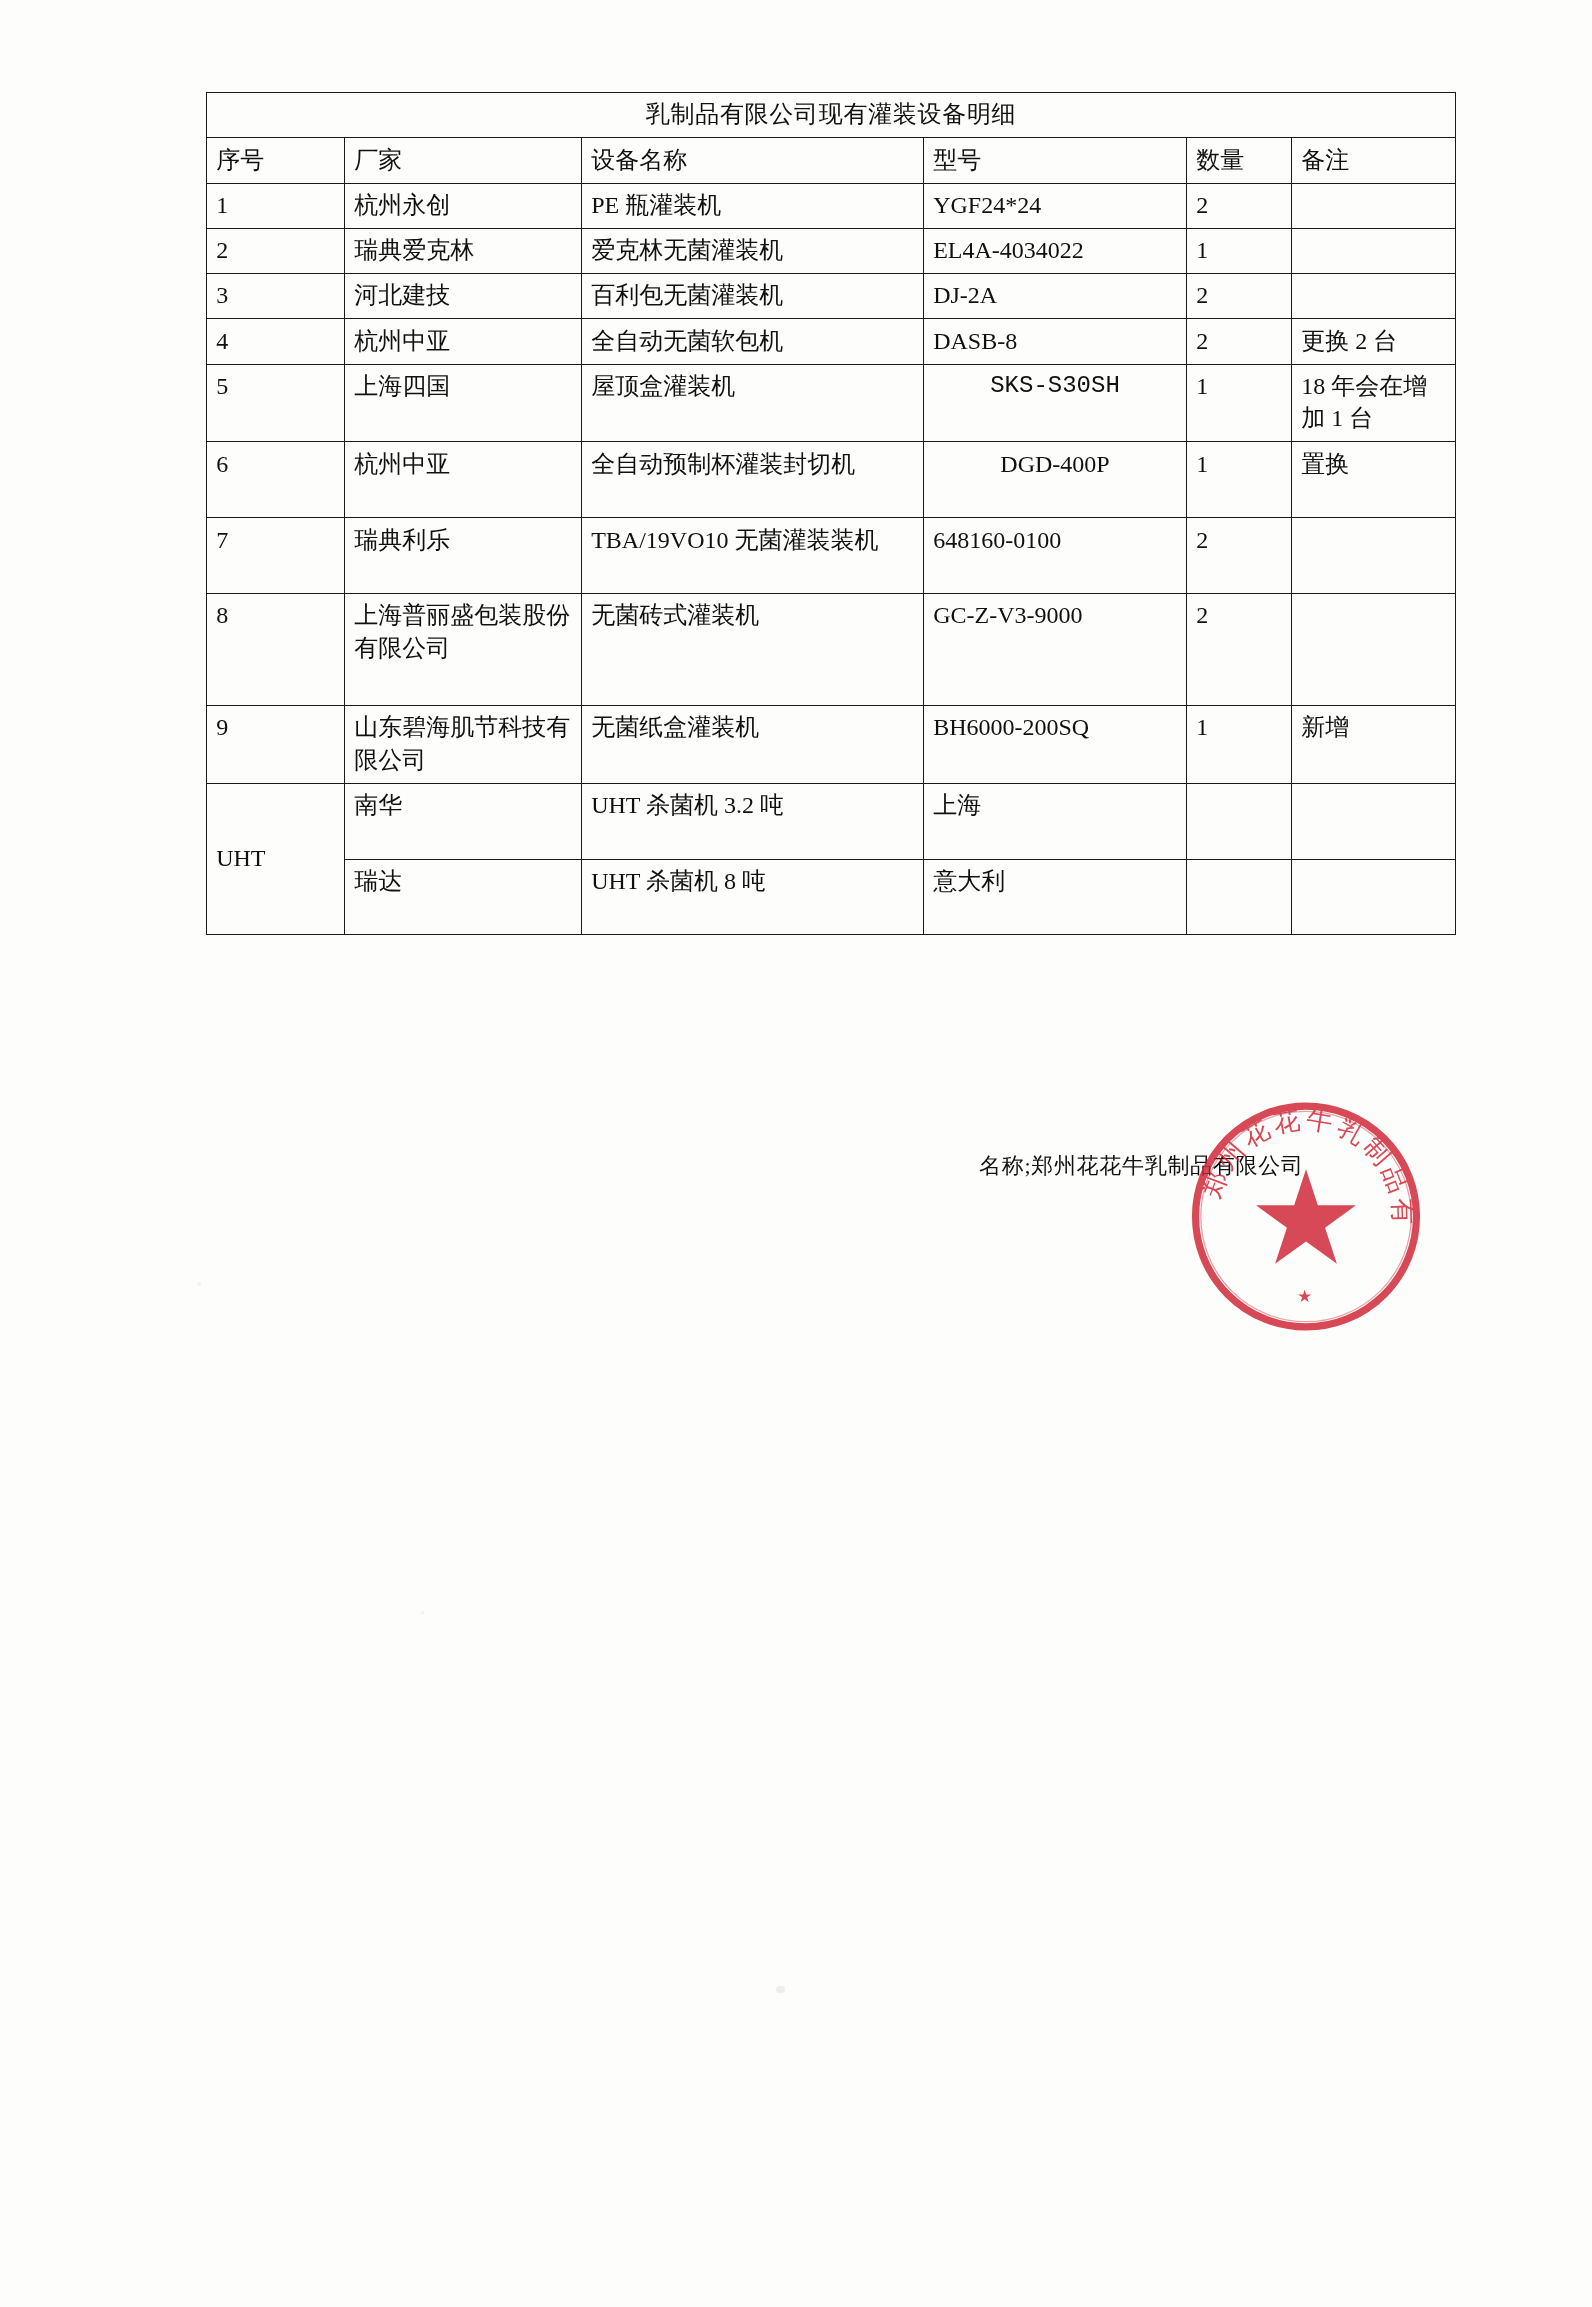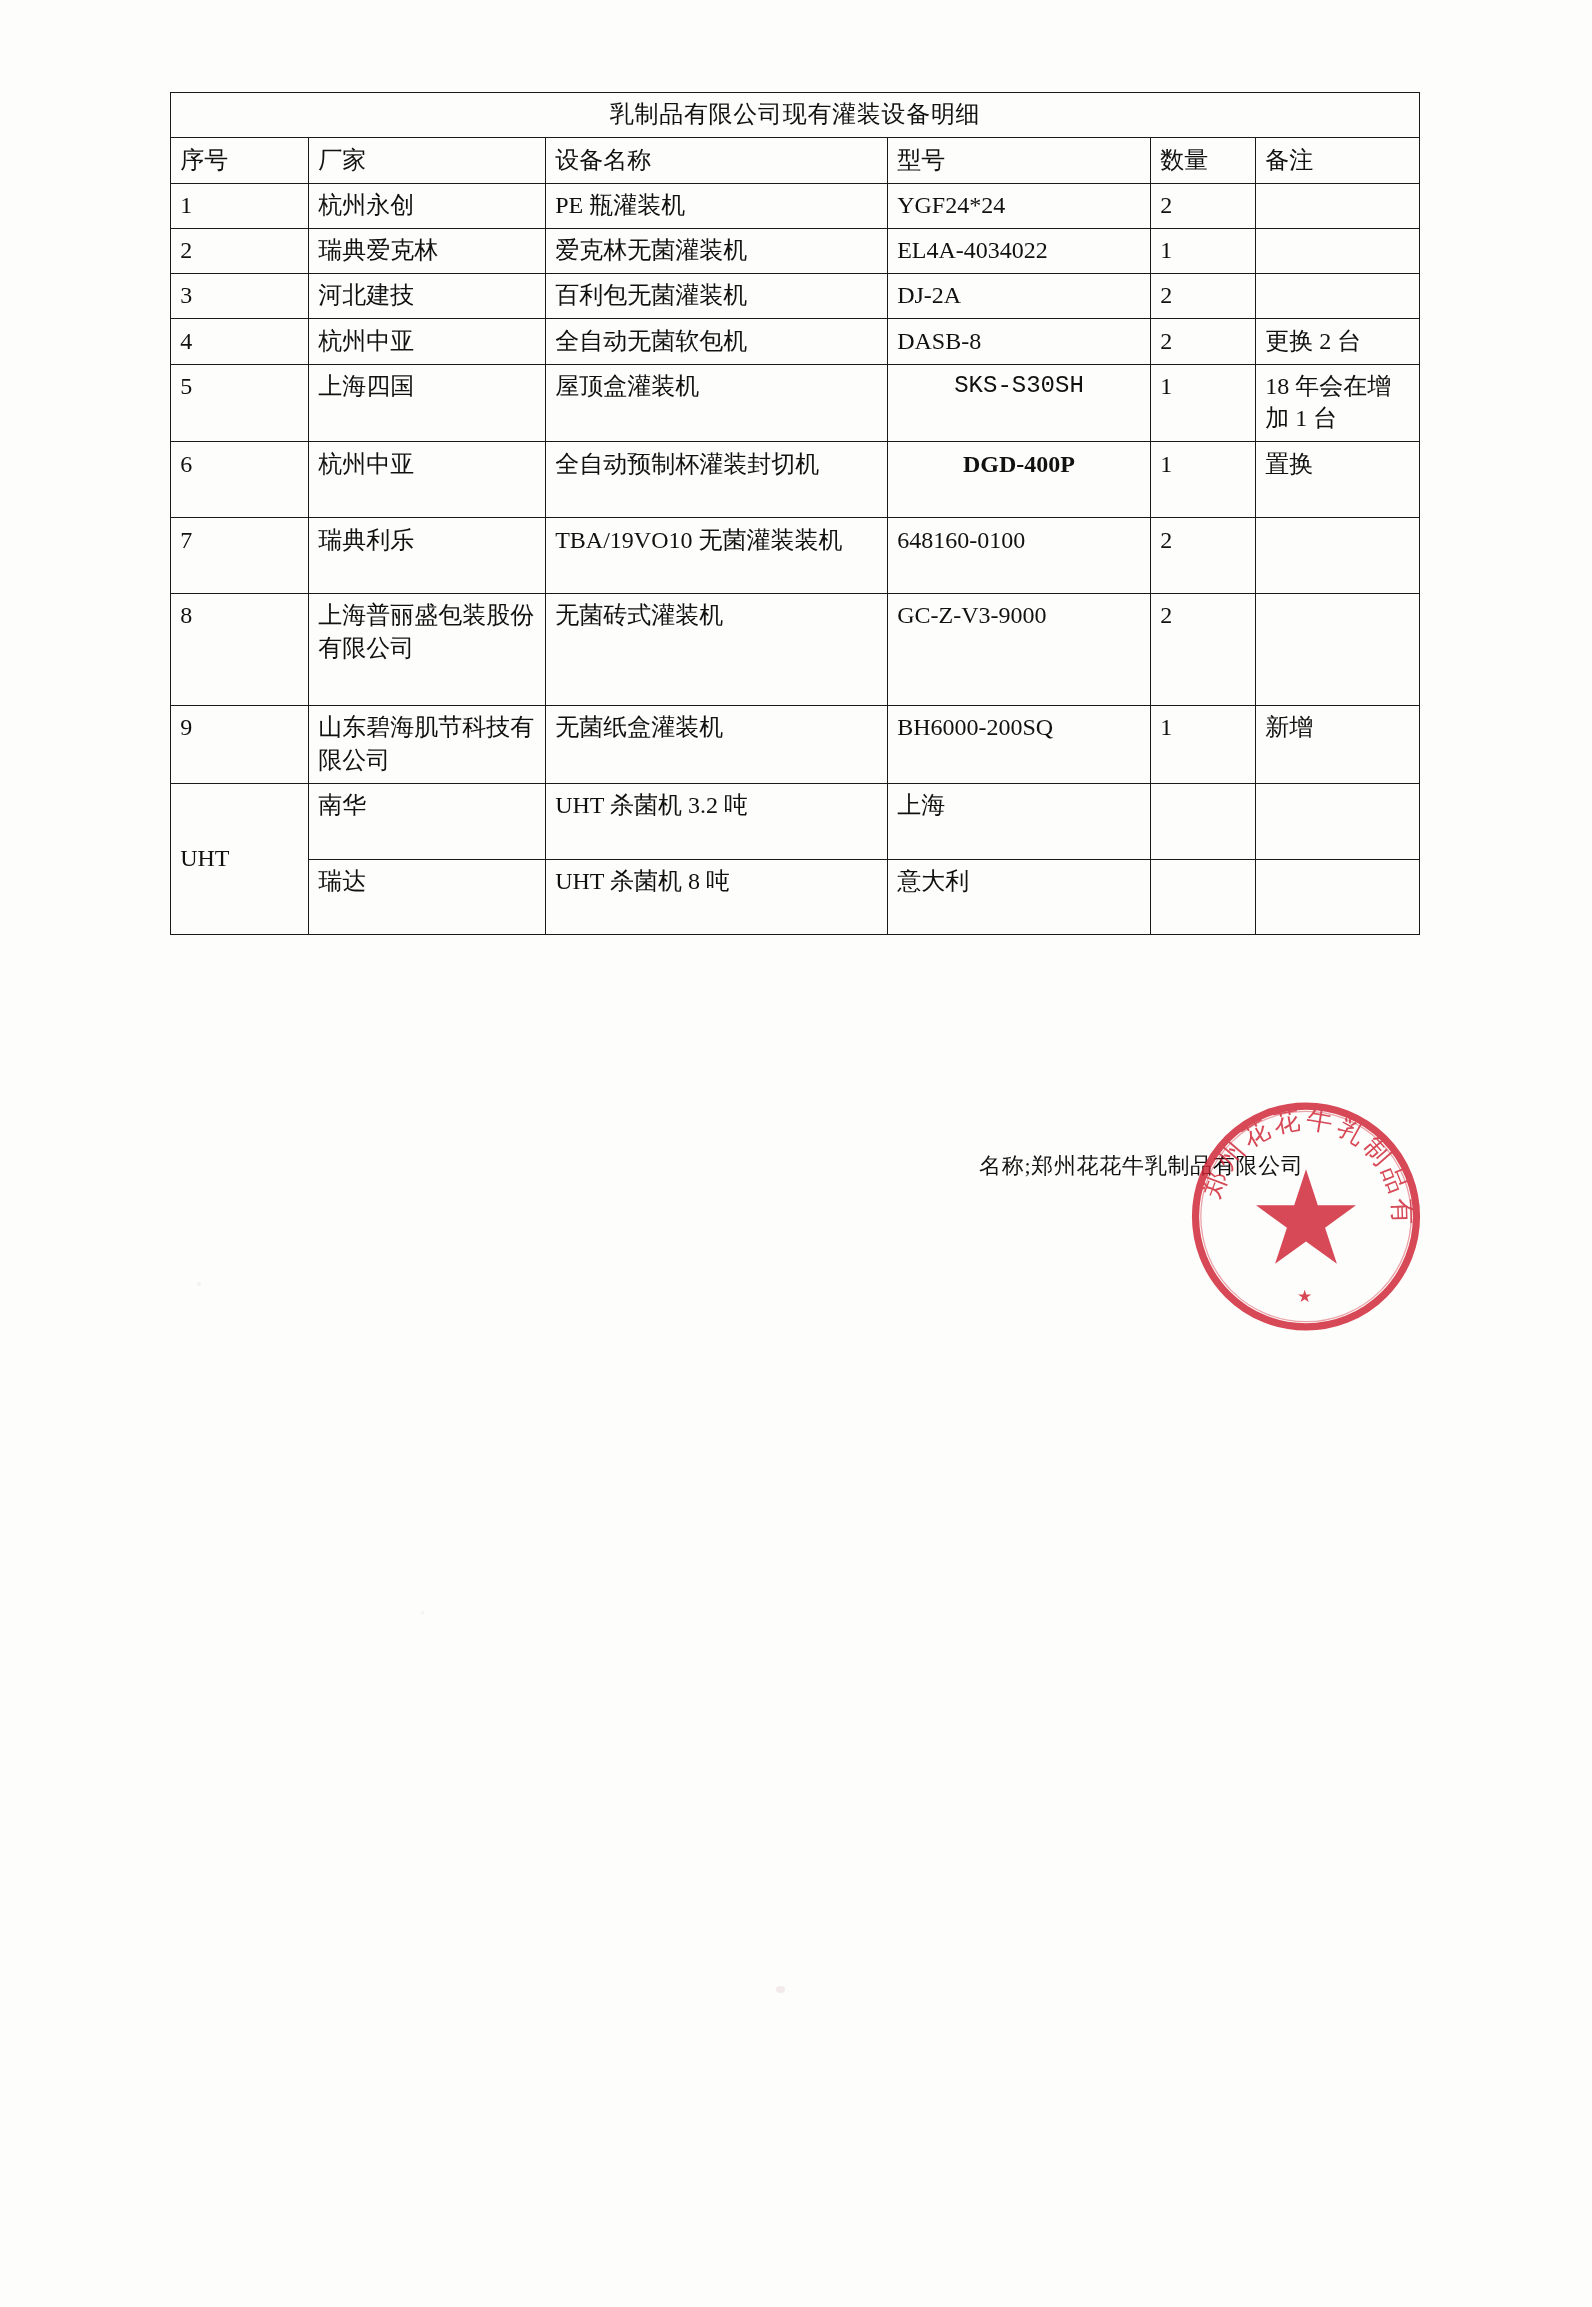--- a/index.html
+++ b/index.html
@@ -24,20 +24,21 @@
   .sheet {
     position: absolute;
     left: 170px;
     top: 92px;
     width: 1250px;
   }
   table.doc-table {
     width: 100%;
     border-collapse: collapse;
     table-layout: fixed;
+    margin-left: 36px;
   }
   table.doc-table td,
   table.doc-table th {
     border: 1.3px solid #1a1a1a;
     padding: 5.3px 9.2px 6.6px 9.2px;
     font-size: 24px;
     line-height: 1.35;
     vertical-align: top;
     text-align: left;
     font-weight: normal;
@@ -168,21 +169,21 @@
           <td>屋顶盒灌装机</td>
           <td style="text-align:center;font-family:Liberation Mono, monospace;">SKS-S30SH</td>
           <td>1</td>
           <td>18 年会在增加 1 台</td>
         </tr>
 
         <tr class="row-tall">
           <td>6</td>
           <td>杭州中亚</td>
           <td>全自动预制杯灌装封切机</td>
-          <td style="text-align:center;font-weight:bold;">DGD-400P</td>
+          <td style="text-align:center;">DGD-400P</td>
           <td>1</td>
           <td>置换</td>
         </tr>
 
         <tr class="row-tall">
           <td>7</td>
           <td>瑞典利乐</td>
           <td>TBA/19VO10 无菌灌装装机</td>
           <td>648160-0100</td>
           <td>2</td>

